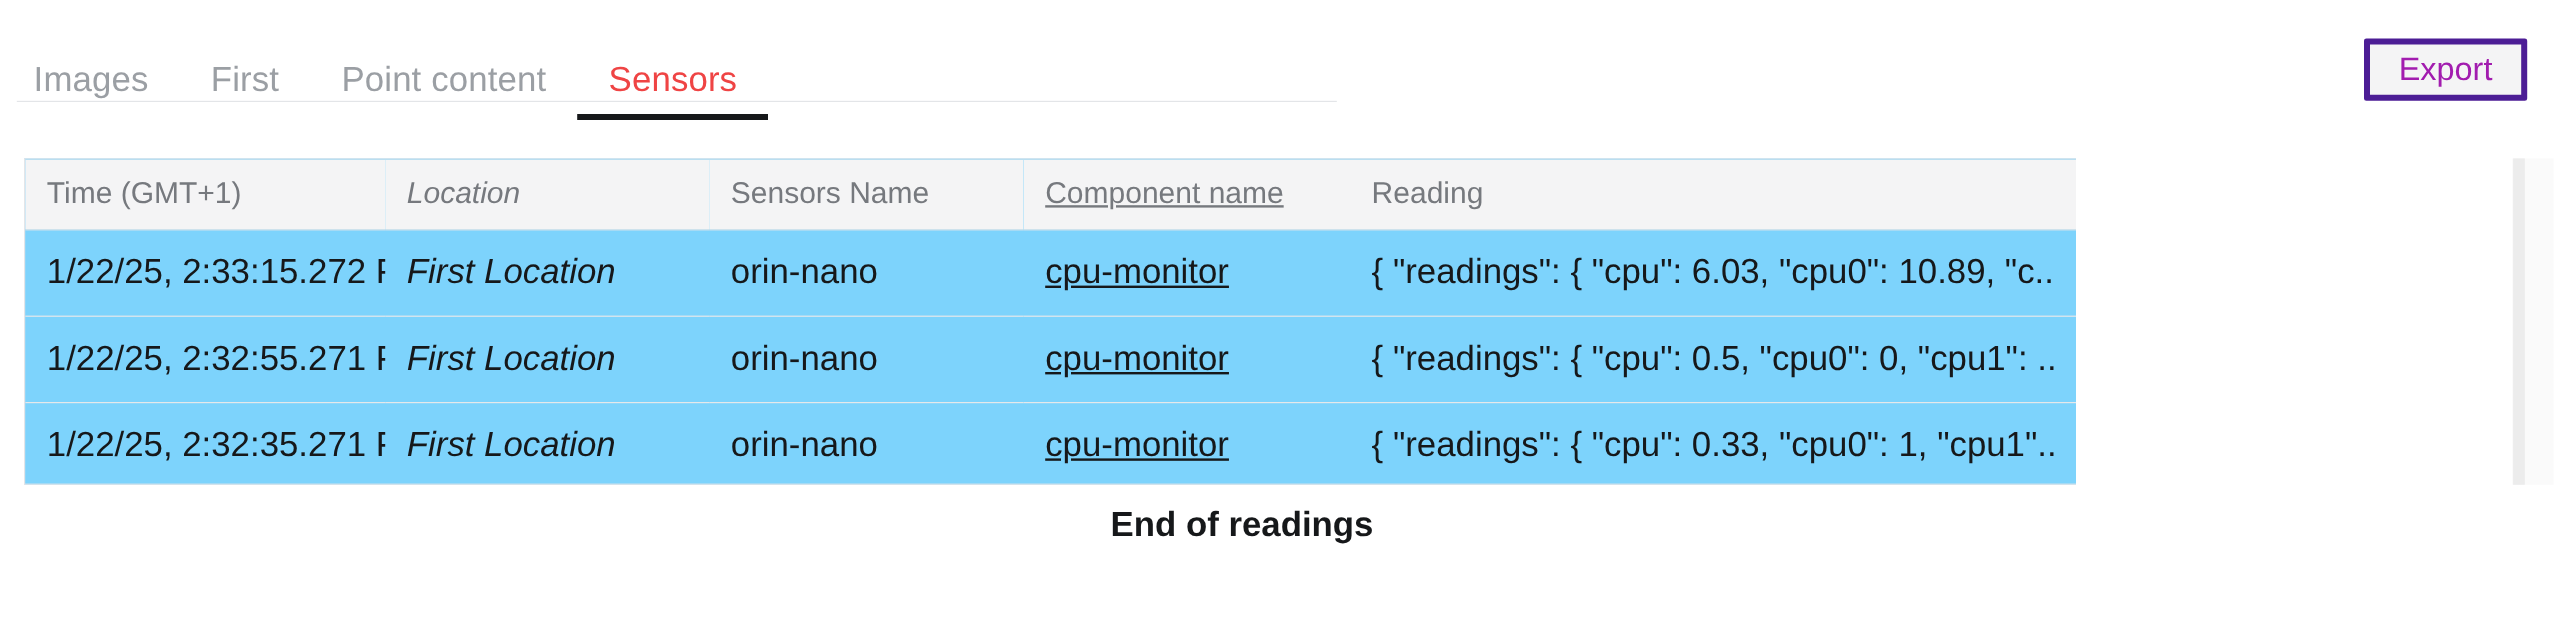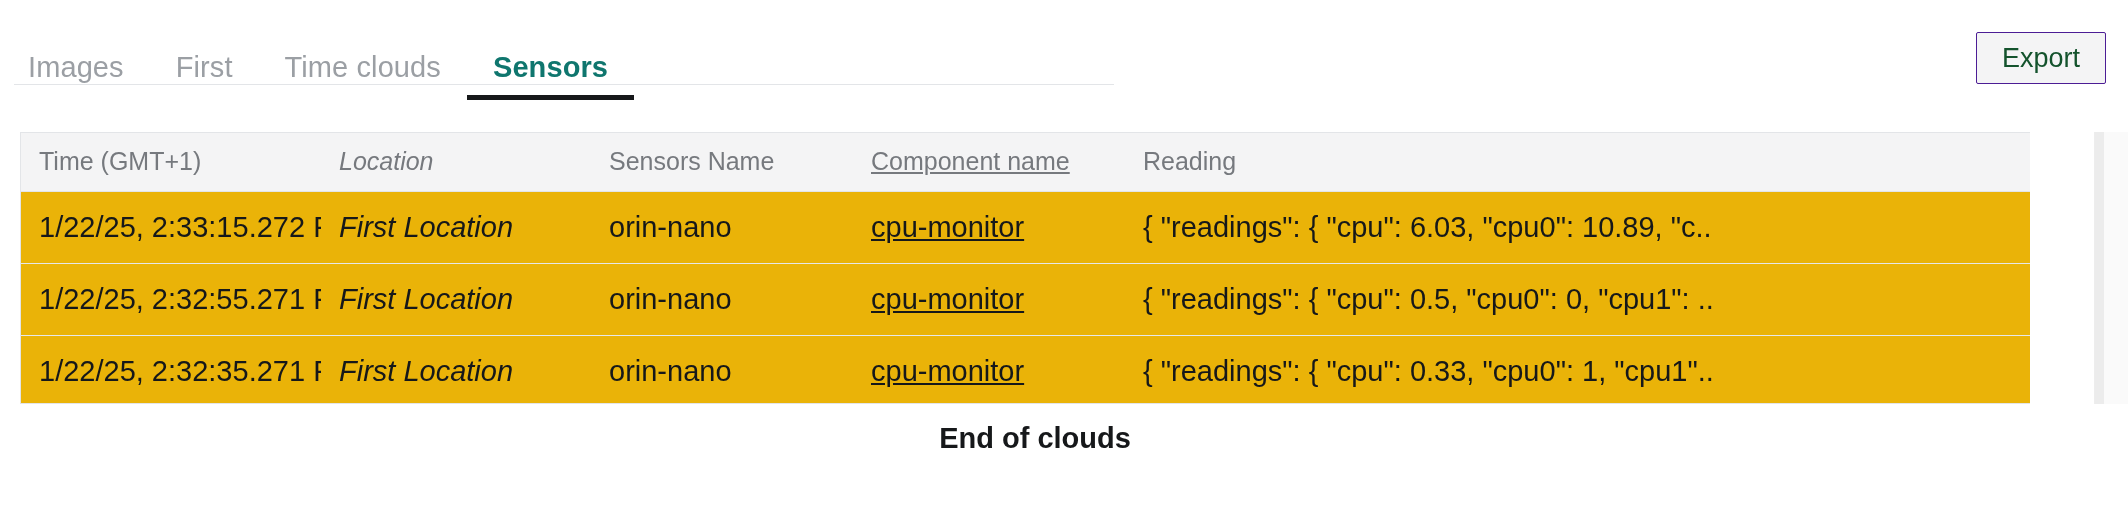--- a/index.html
+++ b/index.html
@@ -48,22 +48,22 @@
     font-size: 29px;
     color: #9b9fa4;
     letter-spacing: 0.1px;
     cursor: pointer;
     background: transparent;
     border: none;
     font-family: "Liberation Sans", sans-serif;
     white-space: nowrap;
   }
   .tab.active {
-    color: #0f766e;
-    font-weight: bold;
+    color: #ef4444;
+    font-weight: normal;
   }
   .tab.active::after {
     content: "";
     position: absolute;
     left: 0;
     right: 0;
     bottom: 0;
     height: 5px;
     background: #16181a;
   }
@@ -78,43 +78,43 @@
 
   
   .export-btn {
     position: absolute;
     right: 22px;
     top: 32px;
     min-width: 130px;
     height: 52px;
     padding: 0 24px;
     background: #f4f4f5;
-    border: 1px solid #4c1d95;
+    border: 5px solid #4c1d95;
     border-radius: 2px;
     font-size: 27px;
-    color: #14532d;
+    color: #a21caf;
     font-family: "Liberation Sans", sans-serif;
     cursor: pointer;
     display: flex;
     align-items: center;
     justify-content: center;
     white-space: nowrap;
   }
 
   
   .table-wrap {
     position: absolute;
     left: 20px;
     top: 132px;
-    width: 2010px;
+    width: 1710px;
     height: 272px;
     border: 1px solid #e3e5e8;
     border-right: none;
     box-sizing: border-box;
-    background: #eab308;
+    background: #7dd3fc;
     overflow: hidden;
   }
   table.grid {
     border-collapse: collapse;
     table-layout: fixed;
     width: 2500px;
   }
   table.grid th,
   table.grid td {
     text-align: left;
@@ -184,21 +184,21 @@
 </head>
 <body>
 
 <div class="page">
 
   <div class="tabbar">
     <div class="tabbar-rule"></div>
     <div class="tabs">
       <button class="tab">Images</button>
       <button class="tab">First</button>
-      <button class="tab">Time clouds</button>
+      <button class="tab">Point content</button>
       <button class="tab active">Sensors</button>
     </div>
     <button class="export-btn">Export</button>
   </div>
 
   <div class="table-wrap">
     <table class="grid">
       <thead>
         <tr>
           <th class="col-time">Time (GMT+1)</th>
@@ -231,15 +231,15 @@
           <td class="col-reading">{ "readings": { "cpu": 0.33, "cpu0": 1, "cpu1"..</td>
         </tr>
       </tbody>
     </table>
   </div>
 
   <div class="vscroll">
     <div class="vscroll-thumb"></div>
   </div>
 
-  <div class="end-of-content">End of clouds</div>
+  <div class="end-of-content">End of readings</div>
 
 </div>
 
 </body></html>

